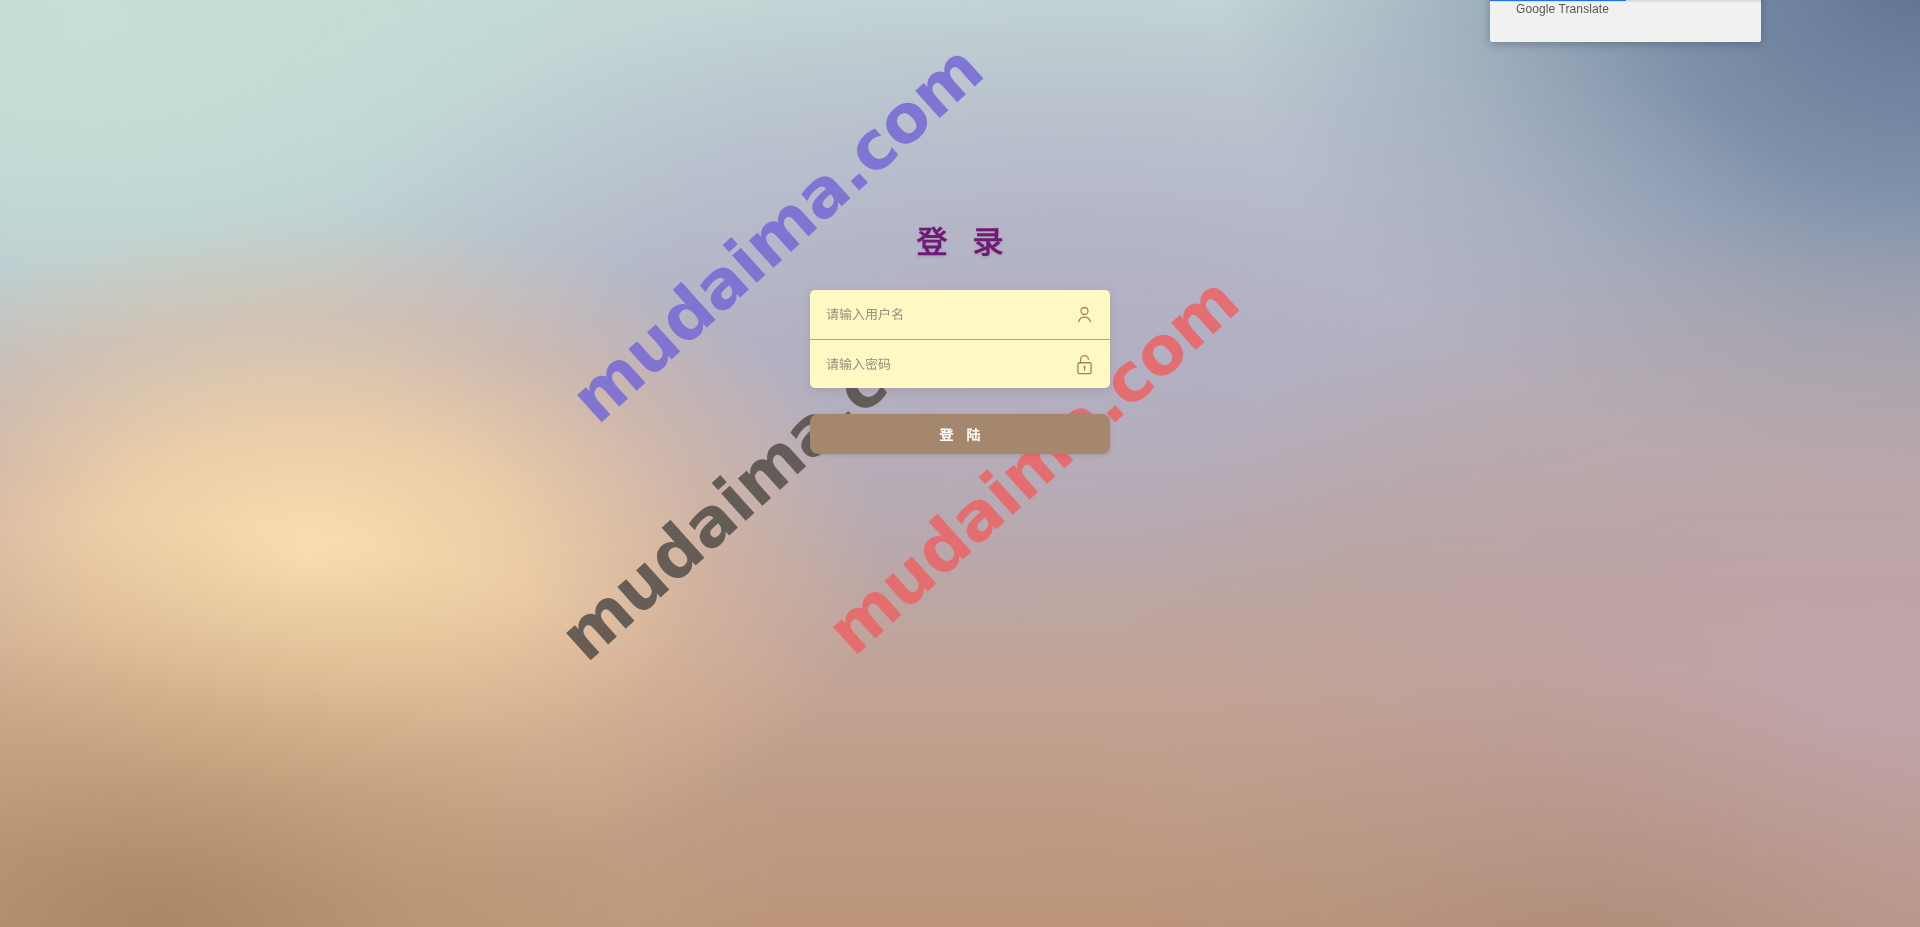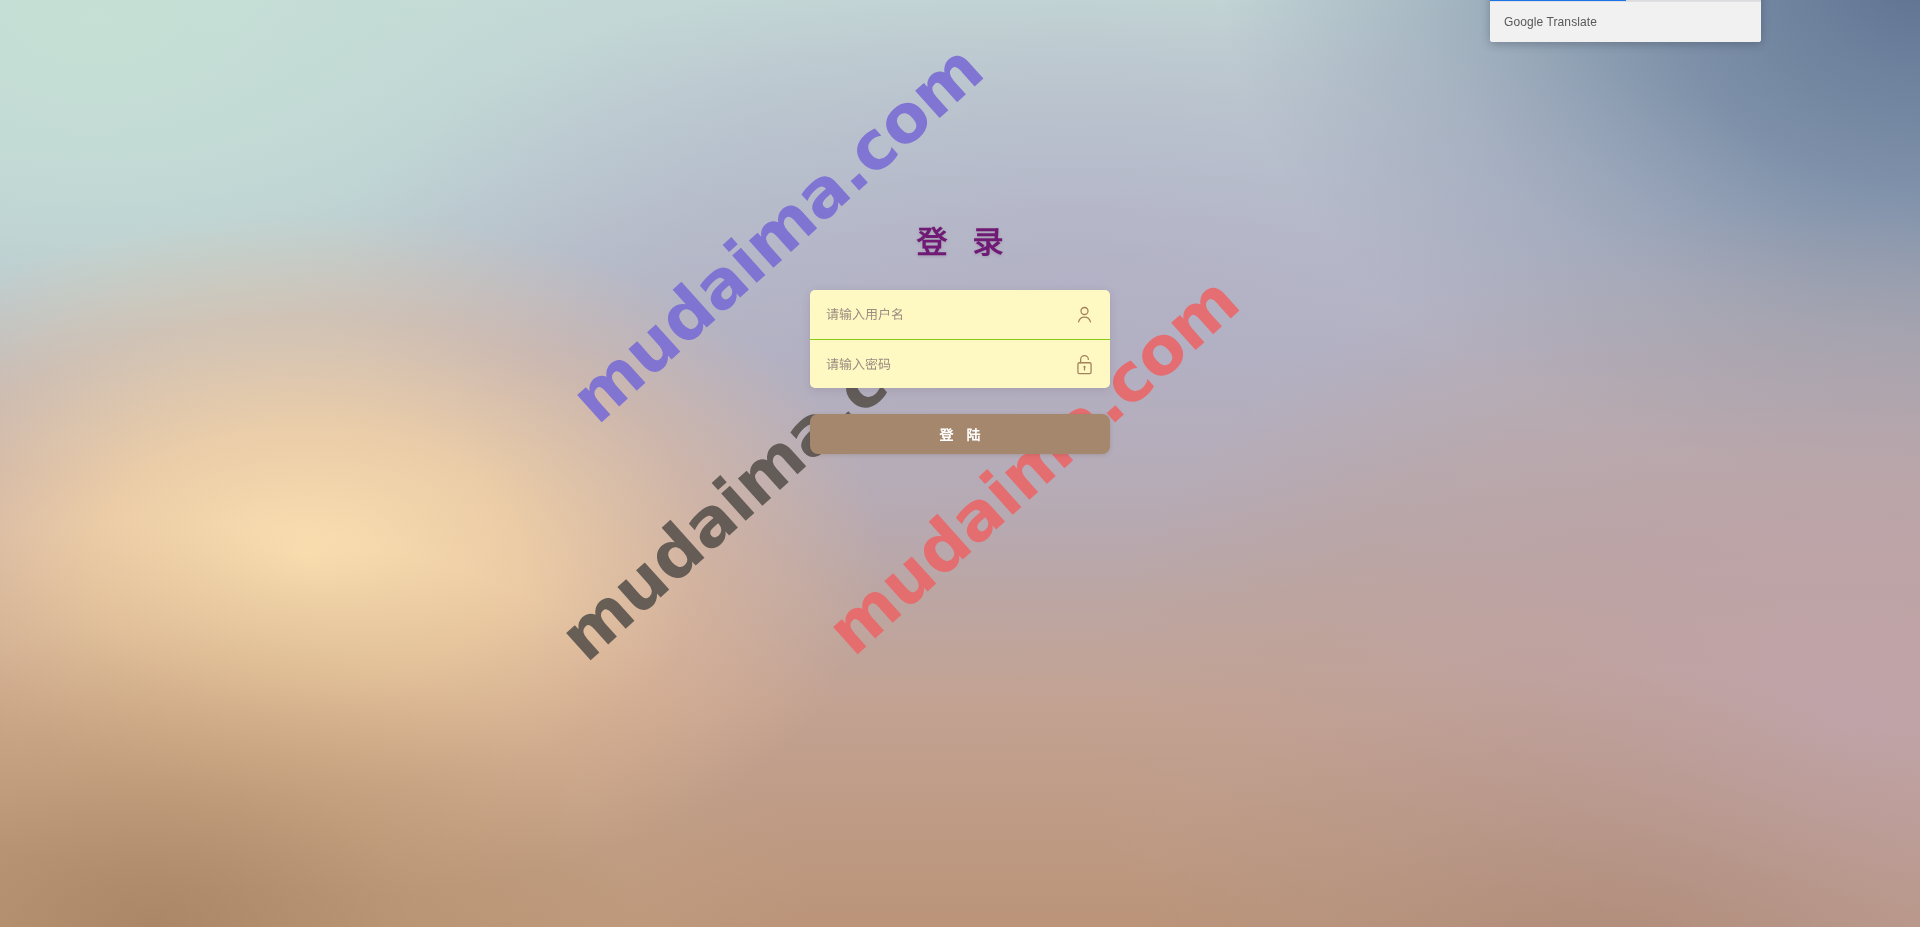--- a/index.html
+++ b/index.html
@@ -226,22 +226,22 @@
     left:0; right:0; bottom:0;
     height:3px;
   }
   .translate-tab.active .tab-underline { background:#1a73e8; }
   .translate-tab.inactive .tab-underline { background:#dadce0; }
   #translate-footer {
     background:#f1f1f1;
     border-top:1px solid #e0e0e0;
     height:41px;
     display:flex;
-    align-items:center;
-    padding-left:14px;
+    align-items:flex-start;
+    padding-left:26px;
   }
   #translate-brand {
     font-size:12px;
     color:#585858;
     letter-spacing:0.1px;
   }
 </style>
 </head>
 <body>
 

